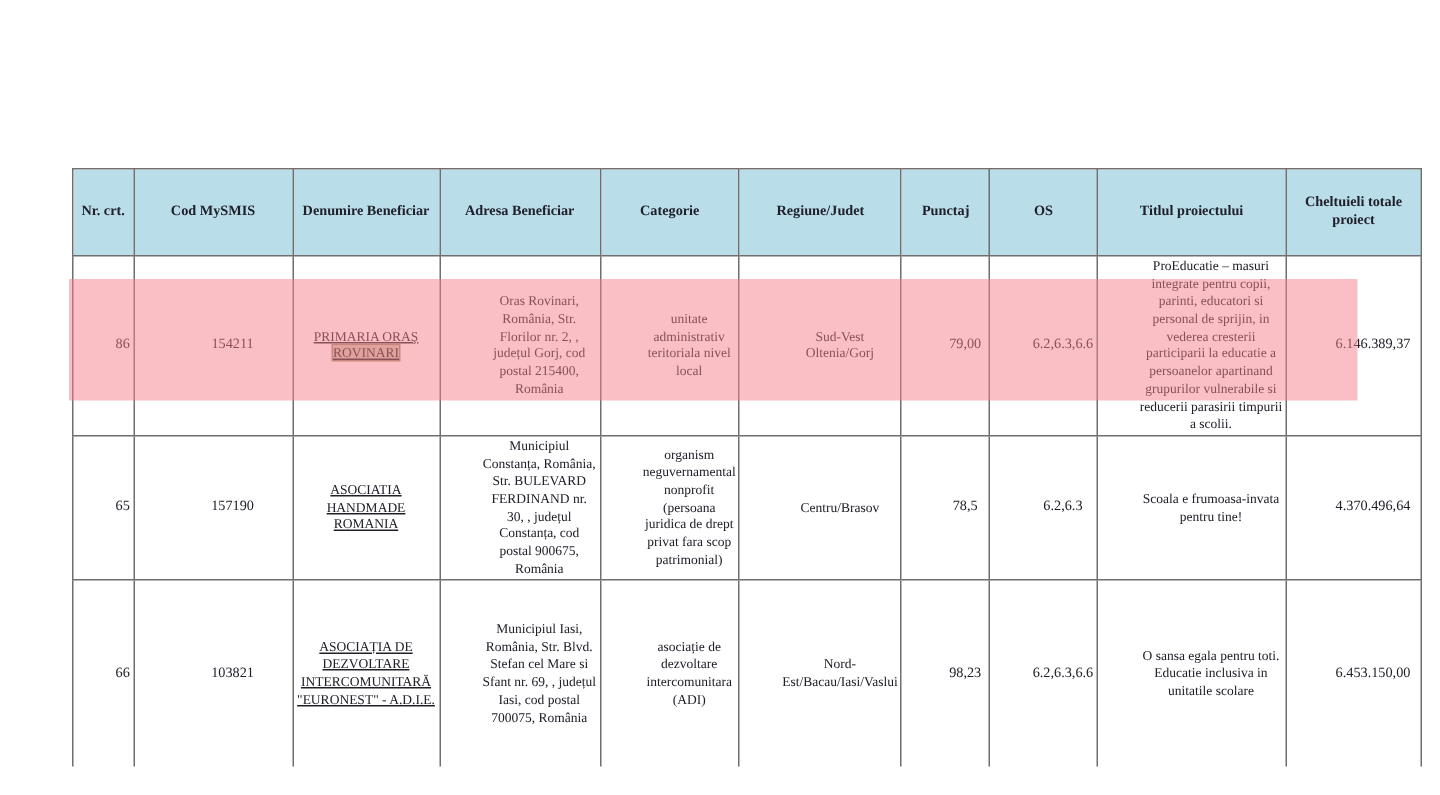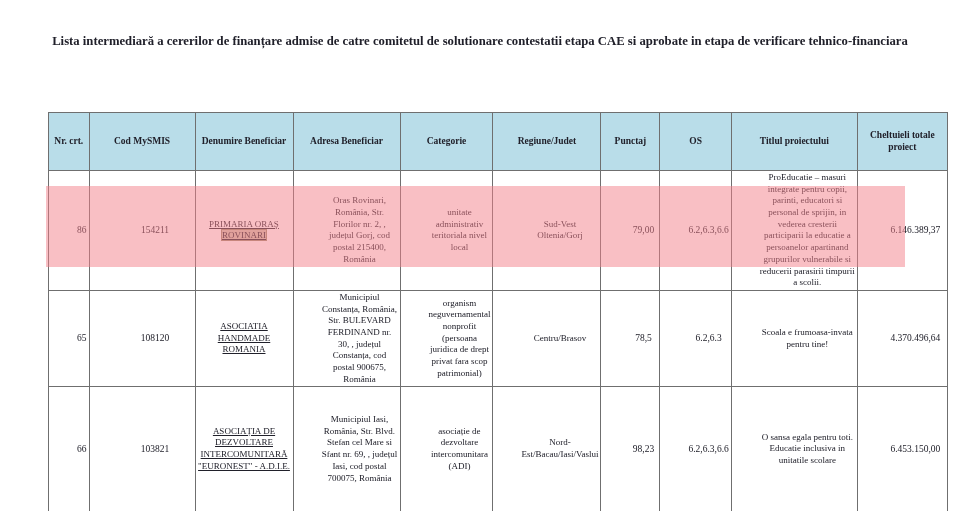--- a/index.html
+++ b/index.html
@@ -49,21 +49,20 @@
     background:var(--highlight-pink, #f3808a);
     opacity:0.5; pointer-events:none; z-index:5;
   }
 </style>
 </head>
 <body>
 
 <div class="page">
 
   <div class="doc-title">
-    <div class="title-line">Lista intermediară a cererilor de finanțare admise de catre comitetul de solutionare contestatii etapa CAE si aprobate in etapa de verificare tehnico-financiara</div>
   </div>
 
   <table class="data-table">
     <colgroup>
       <col style="width:19px">
       <col style="width:106px">
       <col style="width:98px">
       <col style="width:107px">
       <col style="width:90px">
       <col style="width:97px">
@@ -94,21 +93,21 @@
         <td>Oras Rovinari, România, Str. Florilor nr. 2, , județul Gorj, cod postal 215400, România</td>
         <td>unitate administrativ teritoriala nivel local</td>
         <td>Sud-Vest Oltenia/Gorj</td>
         <td class="c-punctaj">79,00</td>
         <td class="c-os">6.2,6.3,6.6</td>
         <td>ProEducatie – masuri integrate pentru copii, parinti, educatori si personal de sprijin, in vederea cresterii participarii la educatie a persoanelor apartinand grupurilor vulnerabile si reducerii parasirii timpurii a scolii.</td>
         <td class="c-bani">6.146.389,37</td>
       </tr>
       <tr class="row-65">
         <td class="c-nr">65</td>
-        <td class="c-cod">108120</td>
+        <td class="c-cod">157190</td>
         <td class="c-benef">ASOCIATIA HANDMADE ROMANIA</td>
         <td>Municipiul Constanța, România, Str. BULEVARD FERDINAND nr. 30, , județul Constanța, cod postal 900675, România</td>
         <td>organism neguvernamental nonprofit (persoana juridica de drept privat fara scop patrimonial)</td>
         <td>Centru/Brasov</td>
         <td class="c-punctaj">78,5</td>
         <td class="c-os">6.2,6.3</td>
         <td>Scoala e frumoasa-invata pentru tine!</td>
         <td class="c-bani">4.370.496,64</td>
       </tr>
       <tr class="row-66">

